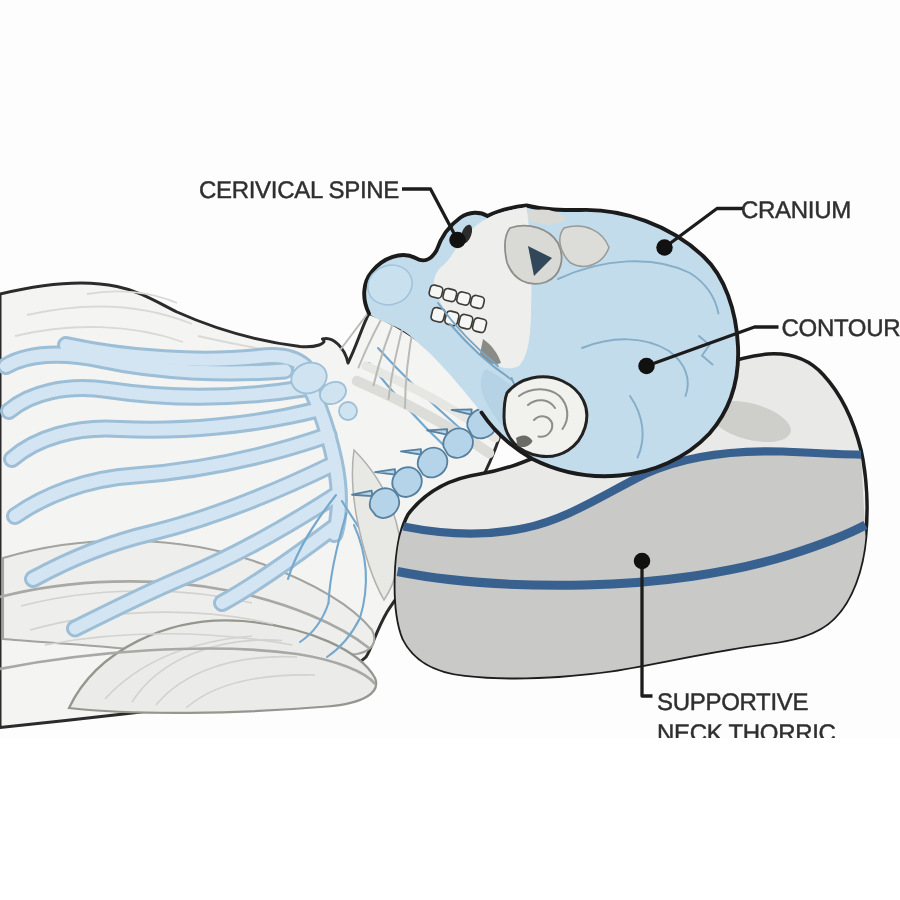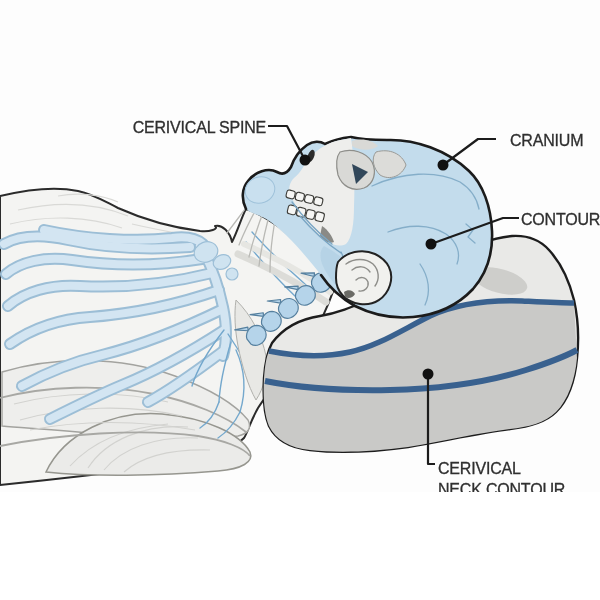--- a/index.html
+++ b/index.html
@@ -217,22 +217,22 @@
     <g fill="#111111">
       <circle cx="305" cy="160" r="5.5"></circle>
       <circle cx="443" cy="165" r="5.5"></circle>
       <circle cx="431" cy="244" r="5.5"></circle>
       <circle cx="428" cy="374" r="5.5"></circle>
     </g>
   </svg>
 
   <div class="callout right-aligned" style="right:334px;top:117px;">CERIVICAL SPINE</div>
 
-  <div class="callout" style="left:494px;top:130px;margin-left:16px;">CRANIUM</div>
+  <div class="callout" style="left:494px;top:130px;">CRANIUM</div>
 
   <div class="callout" style="left:521px;top:209px;">CONTOUR</div>
 
   <div class="callout" style="left:438px;top:458px;">
-    <div>CERIVICAL</div>
-    <div>NECK CONTOUR</div>
+    <div>SUPPORTIVE</div>
+    <div>NECK THORRIC</div>
   </div>
 
 </div>
 
 </body></html>

